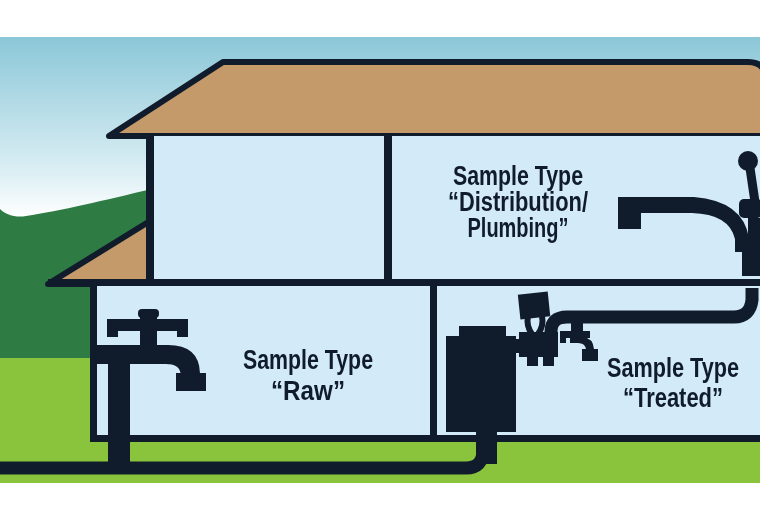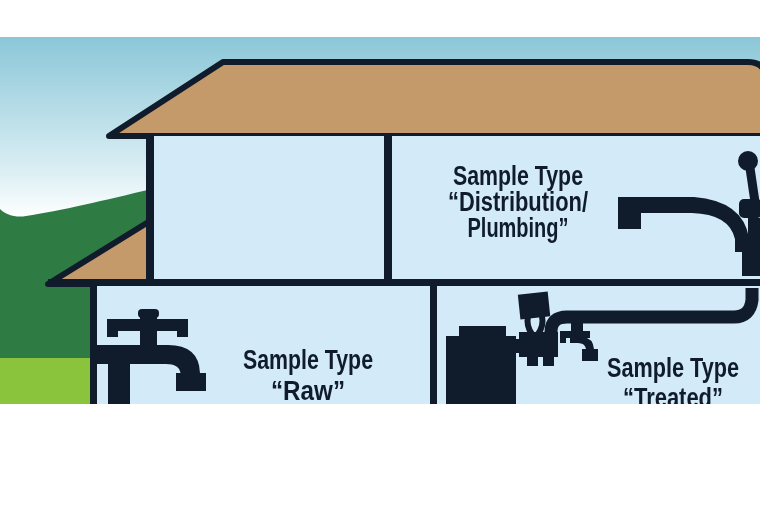--- a/index.html
+++ b/index.html
@@ -1,16 +1,16 @@
 <!DOCTYPE html>
 <html><head>
 <meta charset="utf-8">
 <style>
   html,body{margin:0;padding:0;background:#ffffff;}
-  #stage{position:relative;width:760px;height:404px;background:#ffffff;overflow:hidden;
+  #stage{position:relative;width:760px;height:510px;background:#ffffff;overflow:hidden;
          font-family:"Liberation Sans", sans-serif;}
   svg{display:block;}
   text{font-family:"Liberation Sans", sans-serif;font-weight:bold;}
 </style>
 </head>
 <body>
 
 <div id="stage">
 <svg width="760" height="510" viewBox="0 0 760 510">
   <defs>

